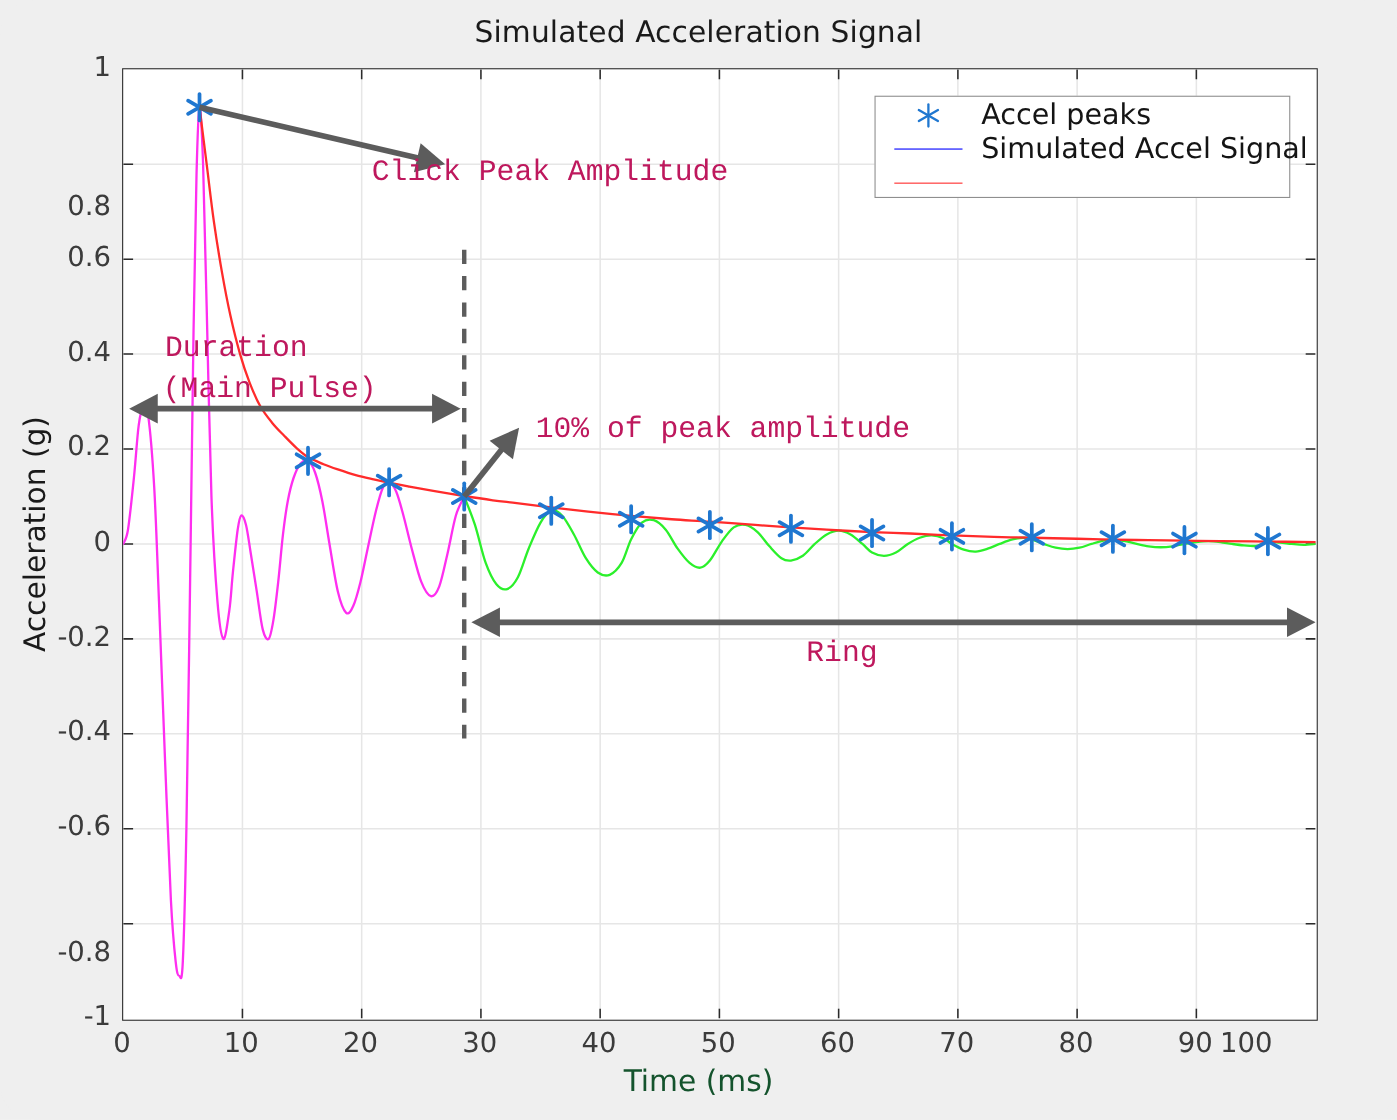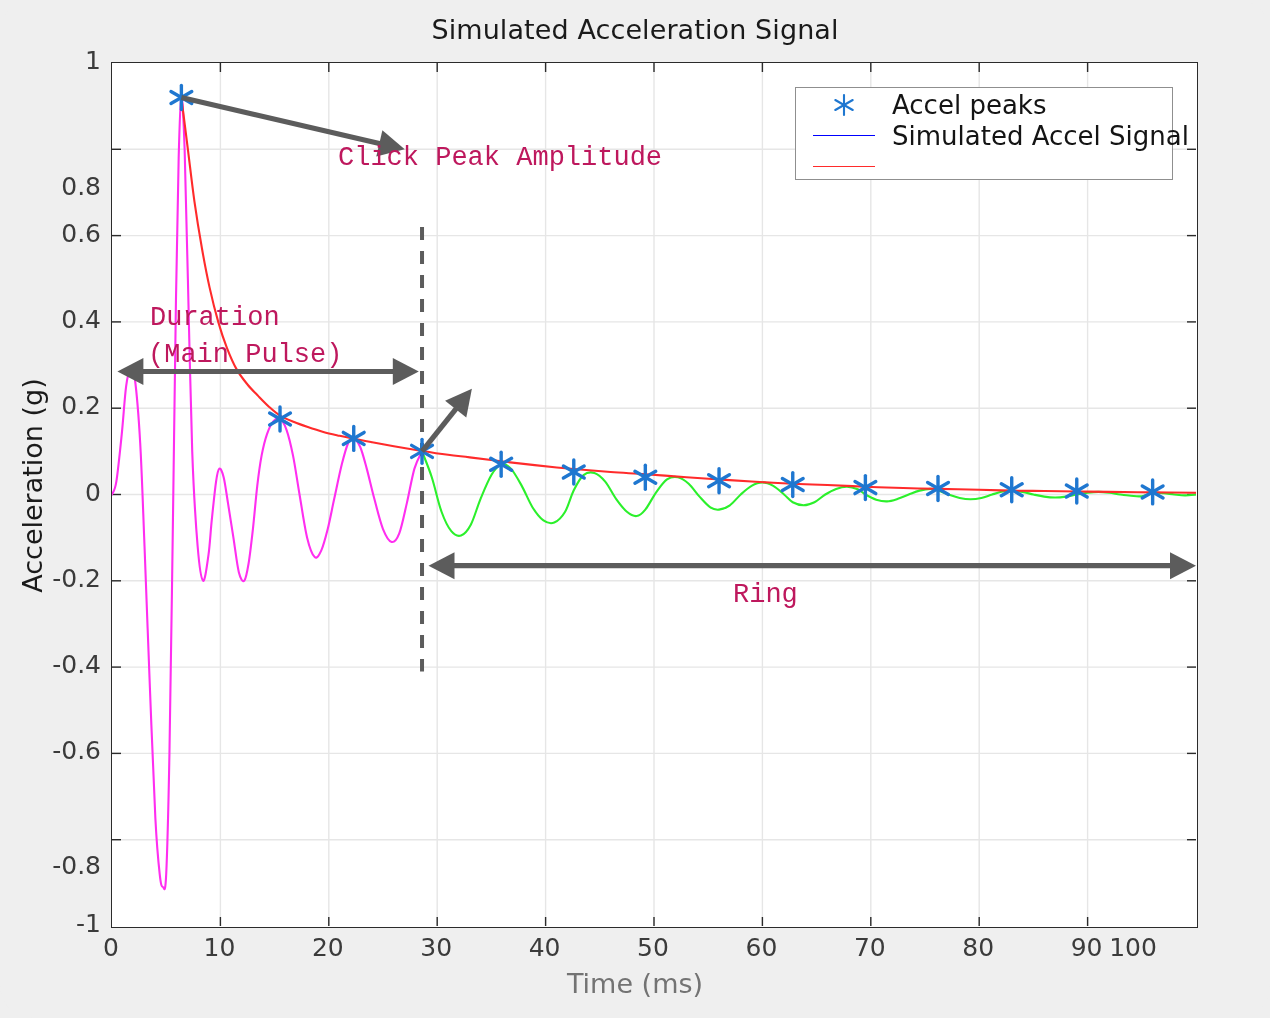--- a/index.html
+++ b/index.html
@@ -63,21 +63,21 @@
     font-family: "DejaVu Sans", sans-serif;
     white-space: nowrap;
   }
   #xaxis-label {
     position: absolute;
     left: 0;
     top: 968px;
     width: 1270px;
     text-align: center;
     font-size: 27px;
-    color: #737373;
+    color: #14532d;
     font-family: "DejaVu Sans", sans-serif;
   }
   #yaxis-label {
     position: absolute;
     left: -248px;
     top: 470px;
     width: 560px;
     text-align: center;
     font-size: 27px;
     color: #1a1a1a;
@@ -329,20 +329,21 @@
         </g>
     </svg>
   </div>
 
   <div class="annot-text" id="annot-click-peak" style="left:338px; top:143px;">Click Peak Amplitude</div>
 
   <div class="annot-text" id="annot-duration-1" style="left:150px; top:303px;">Duration</div>
 
   <div class="annot-text" id="annot-duration-2" style="left:148px; top:340px;">(Main Pulse)</div>
 
+  <div class="annot-text" id="annot-ten-percent" style="left:487px; top:376px;">10% of peak amplitude</div>
 
   <div class="annot-text" id="annot-ring" style="left:733px; top:580px;text-align:center;">Ring</div>
 
   <div id="legend-box">
     <div class="legend-row">
       <span class="legend-sample">
         <svg width="26" height="26" viewBox="0 0 26 26">
           <g stroke="#1f77d0" stroke-width="2.1" stroke-linecap="round">
             <line x1="13" y1="3" x2="13" y2="23"></line>
             <line x1="4.3" y1="8" x2="21.7" y2="18"></line>

